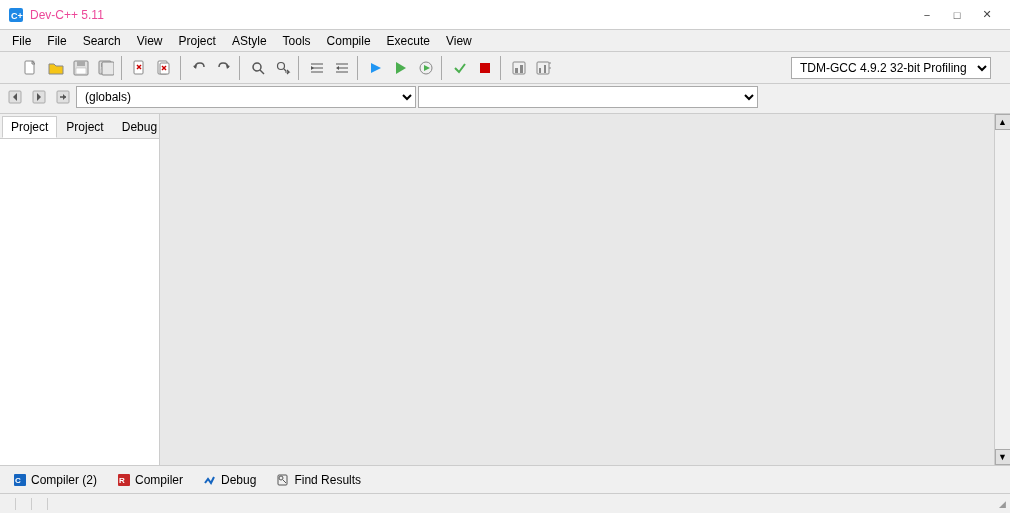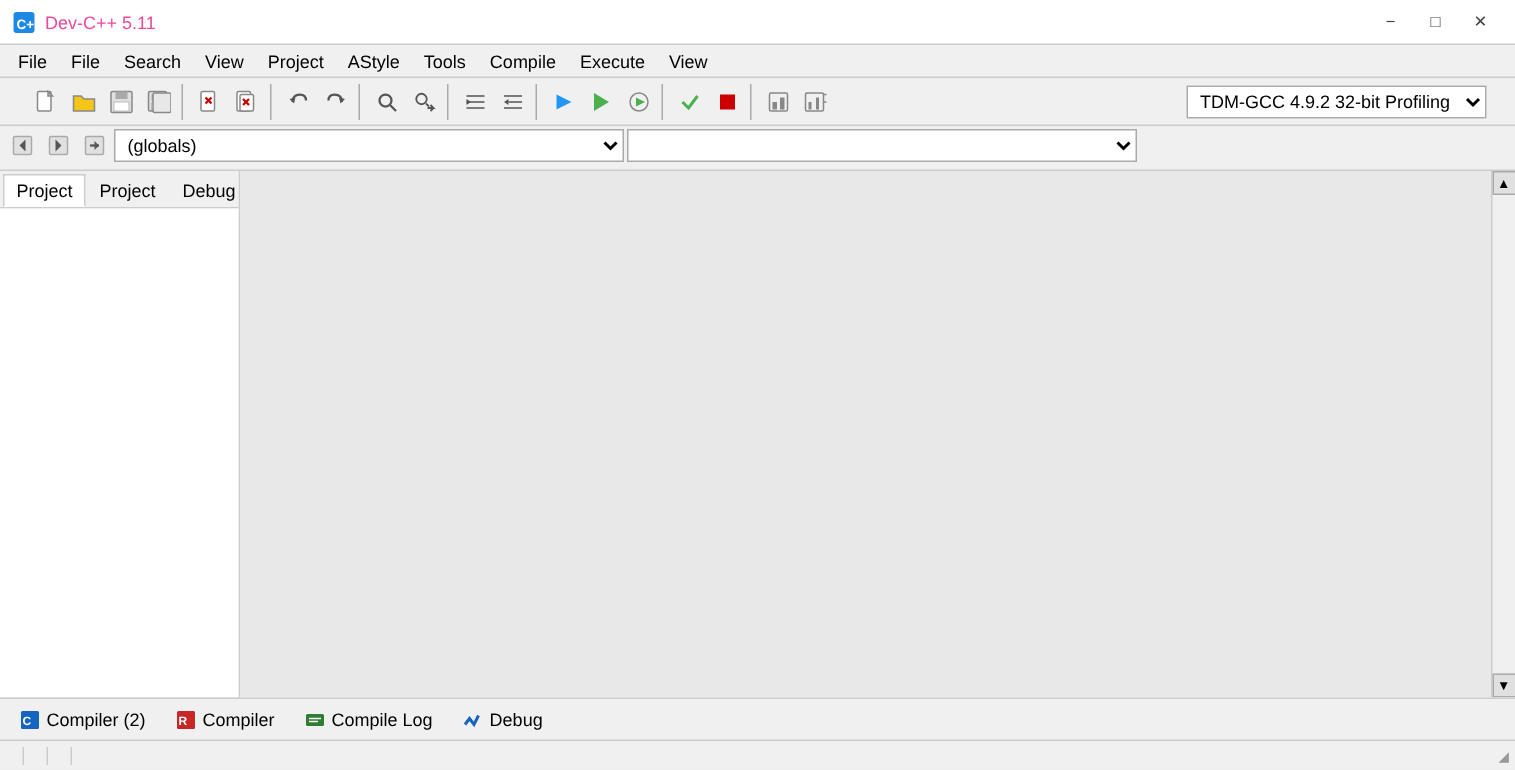--- a/index.html
+++ b/index.html
@@ -503,34 +503,34 @@
       <svg width="14" height="14" viewBox="0 0 14 14">
         <rect x="1" y="1" width="12" height="12" rx="1" fill="#c62828"></rect>
         <text x="2" y="10" font-size="8" fill="white" font-weight="bold">R</text>
       </svg>
     </span>
     <span>Compiler</span>
   </div>
   <div class="bottom-tab">
     <span class="bottom-tab-icon">
       <svg width="14" height="14" viewBox="0 0 14 14">
-        <rect x="1" y="3" width="12" height="8" rx="1" fill="#2e7d32"></rect>
-        <line x1="3" y1="6" x2="11" y2="6" stroke="white" stroke-width="1"></line>
-        <line x1="3" y1="8" x2="9" y2="8" stroke="white" stroke-width="1"></line>
+        <polyline points="2,10 5,6 8,10 11,4" fill="none" stroke="#1565c0" stroke-width="2"></polyline>
       </svg>
     </span>
-    <span>Compile Log</span>
+    <span>Debug</span>
   </div>
   <div class="bottom-tab">
     <span class="bottom-tab-icon">
       <svg width="14" height="14" viewBox="0 0 14 14">
-        <polyline points="2,10 5,6 8,10 11,4" fill="none" stroke="#1565c0" stroke-width="2"></polyline>
+        <rect x="2" y="2" width="9" height="10" rx="1" fill="none" stroke="#555" stroke-width="1"></rect>
+        <circle cx="5" cy="5" r="2" fill="none" stroke="#555" stroke-width="1"></circle>
+        <line x1="7" y1="7" x2="10" y2="10" stroke="#555" stroke-width="1"></line>
       </svg>
     </span>
-    <span>Debug</span>
+    <span>Find Results</span>
   </div>
 </div>
 
 <div class="status-bar">
   <span class="status-item">&nbsp;</span>
   <span class="status-item">&nbsp;</span>
   <span class="status-item">&nbsp;</span>
   <span class="status-resize">◢</span>
 </div>
 

